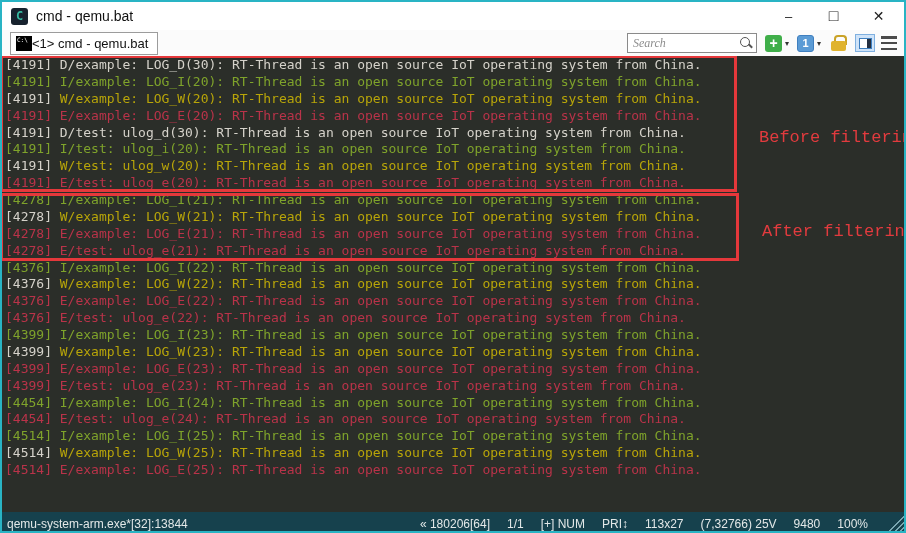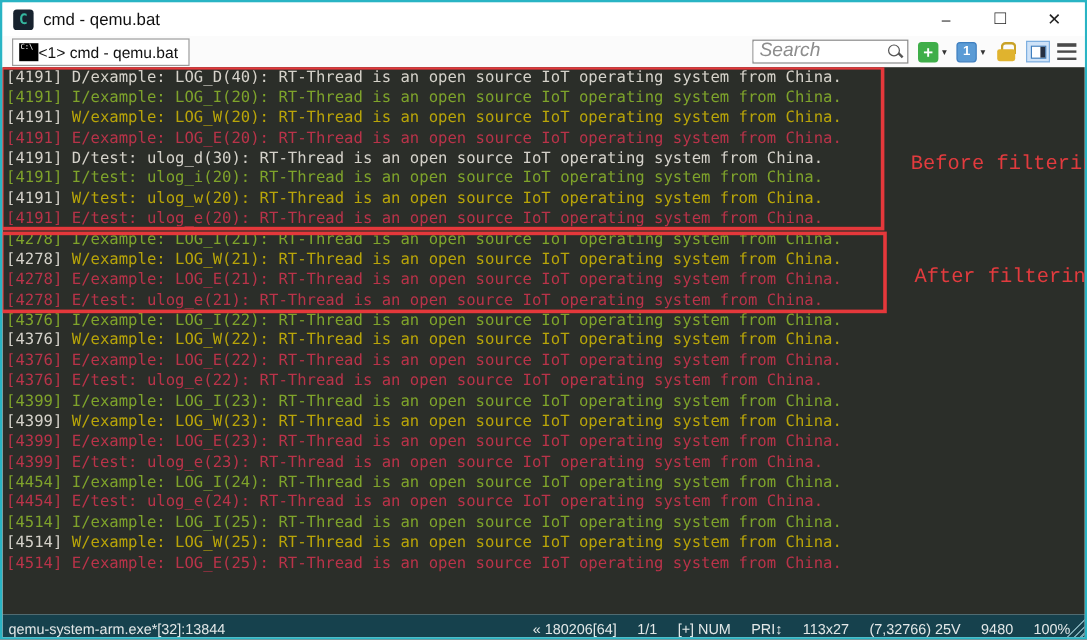--- a/index.html
+++ b/index.html
@@ -16,21 +16,21 @@
   .title-text{font-size:14px;color:#111}
   .win-controls{margin-left:auto;display:flex;align-items:center;height:100%}
   .win-btn{width:31px;height:26px;display:flex;align-items:center;justify-content:center;color:#222;font-size:13px;cursor:default;margin-right:14px}
   .win-btn.max{font-size:16px}
   .win-btn.close{margin-right:10px;font-size:14px}
   
   .tabbar{height:26px;background:#fbfbfb;display:flex;align-items:center;flex:0 0 auto;padding:0 5px 0 8px}
   .tab{height:23px;border:1px solid #9c9c9c;background:#fff;display:flex;align-items:center;gap:0;padding:0 9px 0 5px;font-size:13px;color:#111}
   .cmd-icon{width:16px;height:15px;background:#000;color:#fff;font-size:6px;font-family:"DejaVu Sans Mono",monospace;padding:1px 0 0 1px;line-height:1}
   .search-wrap{margin-left:auto;width:130px;height:20px;border:1px solid #8a8a8a;background:#fff;display:flex;align-items:center;position:relative}
-  .search-wrap input{border:0;outline:none;width:108px;height:16px;font-size:16px;padding-left:5px;font-family:Liberation Sans, sans-serif}
+  .search-wrap input{border:0;outline:none;width:108px;height:16px;font-size:12px;padding-left:5px;font-family:Liberation Serif, serif}
   .search-wrap input::placeholder{font-style:italic;color:#8d8d8d}
   .mag{position:absolute;right:3px;width:14px;height:14px}
   .mag::before{content:"";position:absolute;left:1px;top:1px;width:8px;height:8px;border:1.5px solid #555;border-radius:50%}
   .mag::after{content:"";position:absolute;left:9px;top:9px;width:5px;height:1.8px;background:#555;transform:rotate(45deg)}
   .tb-btn{display:flex;align-items:center;justify-content:center;cursor:default}
   .plus-btn{width:17px;height:17px;background:var(--plus-green);border-radius:3px;color:#fff;font-size:14px;font-weight:bold;margin-left:8px;line-height:1}
   .caret{font-size:8px;color:#333;margin:0 4px 0 3px}
   .num-btn{width:17px;height:17px;background:var(--btn-blue);border:1px solid #3f7fbf;border-radius:3px;color:#fff;font-size:11px;font-weight:bold;margin-left:4px}
   .lock{width:15px;height:16px;position:relative;margin:0 5px 0 6px}
   .lock::before{content:"";position:absolute;left:3px;top:0;width:9px;height:8px;border:2px solid #c9a227;border-bottom:none;border-radius:4px 4px 0 0}
@@ -46,21 +46,21 @@
   .lv-d{color:var(--fg)} .lv-i{color:var(--green)} .lv-w{color:var(--yellow)} .lv-e{color:var(--red)}
   .lv-w .ts{color:var(--fg)}
   .annot-box{position:absolute;border:3px solid var(--annot);pointer-events:none}
   .box1{left:-2px;top:-1px;width:737px;height:137px}
   .box2{left:-2px;top:137px;width:739px;height:68px}
   .annot-label{position:absolute;color:#e23b3e;font-size:17px;font-family:Liberation Mono, monospace;white-space:nowrap}
   .lbl1{left:757px;top:72px}
   .lbl2{left:760px;top:166px}
   
   .statusbar{height:19px;background:var(--sb-bg);color:var(--sb-fg);font-size:12px;display:flex;align-items:flex-end;padding-left:5px;flex:0 0 auto;position:relative}
-  .sb-right{margin-left:auto;display:flex;gap:17px;margin-right:12px}
+  .sb-right{margin-left:auto;display:flex;gap:17px;margin-right:36px}
   .seg{white-space:nowrap}
   .grip{position:absolute;right:0;bottom:0;width:18px;height:18px;background:repeating-linear-gradient(135deg,transparent 0 2.5px,rgba(140,185,195,.85) 2.5px 4px);clip-path:polygon(100% 0,100% 100%,0 100%)}
 </style>
 </head>
 <body>
 
 <div class="window">
 
   <div class="titlebar">
     <div class="app-icon">C</div>
@@ -91,21 +91,21 @@
     </div>
     <div class="menu-btn">
       <span></span>
         <span></span>
         <span></span>
     </div>
   </div>
 
   <div class="terminal">
     <div>
-        <div class="line lv-d"><span class="ts">[4191]</span><span class="msg"> D/example: LOG_D(40): RT-Thread is an open source IoT operating system from China.</span></div>
+        <div class="line lv-d"><span class="ts">[4191]</span><span class="msg"> D/example: LOG_D(30): RT-Thread is an open source IoT operating system from China.</span></div>
         <div class="line lv-i"><span class="ts">[4191]</span><span class="msg"> I/example: LOG_I(20): RT-Thread is an open source IoT operating system from China.</span></div>
         <div class="line lv-w"><span class="ts">[4191]</span><span class="msg"> W/example: LOG_W(20): RT-Thread is an open source IoT operating system from China.</span></div>
         <div class="line lv-e"><span class="ts">[4191]</span><span class="msg"> E/example: LOG_E(20): RT-Thread is an open source IoT operating system from China.</span></div>
         <div class="line lv-d"><span class="ts">[4191]</span><span class="msg"> D/test: ulog_d(30): RT-Thread is an open source IoT operating system from China.</span></div>
         <div class="line lv-i"><span class="ts">[4191]</span><span class="msg"> I/test: ulog_i(20): RT-Thread is an open source IoT operating system from China.</span></div>
         <div class="line lv-w"><span class="ts">[4191]</span><span class="msg"> W/test: ulog_w(20): RT-Thread is an open source IoT operating system from China.</span></div>
         <div class="line lv-e"><span class="ts">[4191]</span><span class="msg"> E/test: ulog_e(20): RT-Thread is an open source IoT operating system from China.</span></div>
         <div class="line lv-i"><span class="ts">[4278]</span><span class="msg"> I/example: LOG_I(21): RT-Thread is an open source IoT operating system from China.</span></div>
         <div class="line lv-w"><span class="ts">[4278]</span><span class="msg"> W/example: LOG_W(21): RT-Thread is an open source IoT operating system from China.</span></div>
         <div class="line lv-e"><span class="ts">[4278]</span><span class="msg"> E/example: LOG_E(21): RT-Thread is an open source IoT operating system from China.</span></div>

